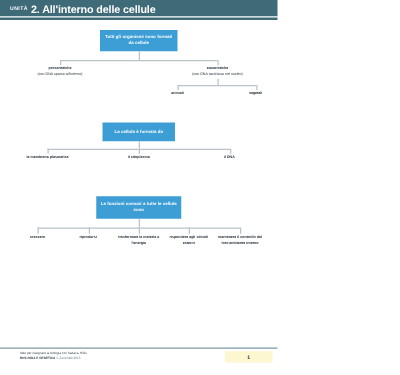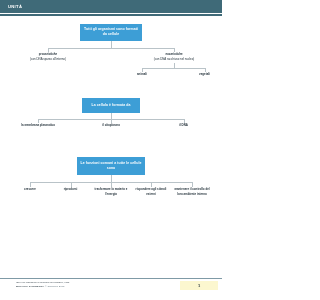--- a/index.html
+++ b/index.html
@@ -106,20 +106,21 @@
   .pagenum{font-size:4px;color:#2b3740;font-weight:bold;}
 </style>
 </head>
 <body>
 
 <div class="page">
 
   <div class="header-wrap">
     <div class="header-bar">
       <span class="unit-label">UNITÀ</span>
+      <span class="unit-title">2. All'interno delle cellule</span>
     </div>
     <div class="header-rule"></div>
   </div>
 
   <div class="canvas">
 
     <div class="bluebox" style="left:80px;top:8px;width:62px;height:17px;">Tutti gli organismi sono formati da cellule</div>
 
     <div class="vline" style="left:110.7px;top:25px;height:7px;"></div>
 

